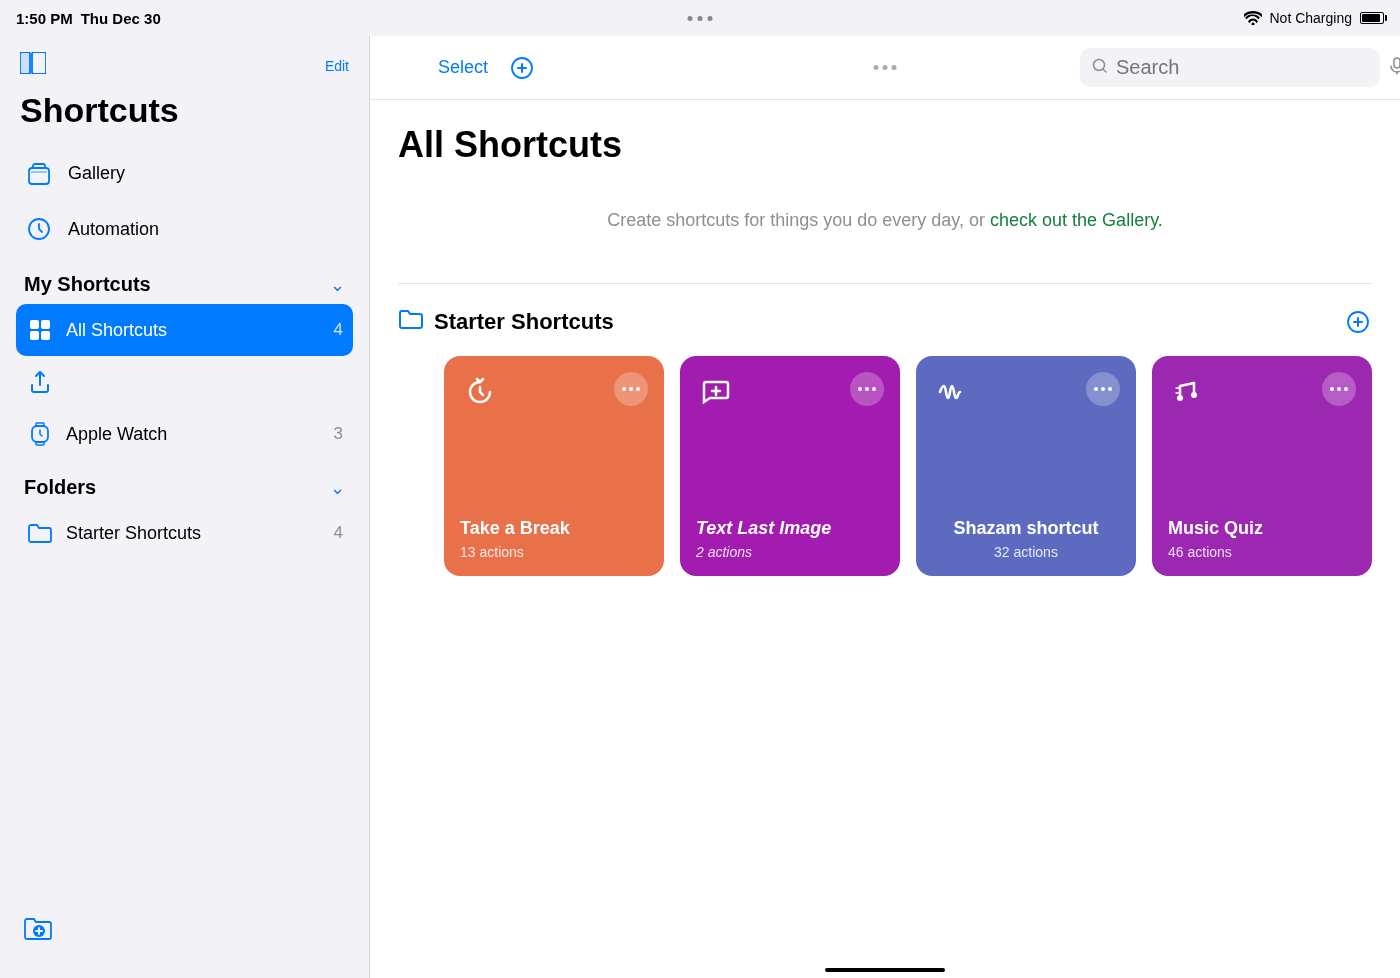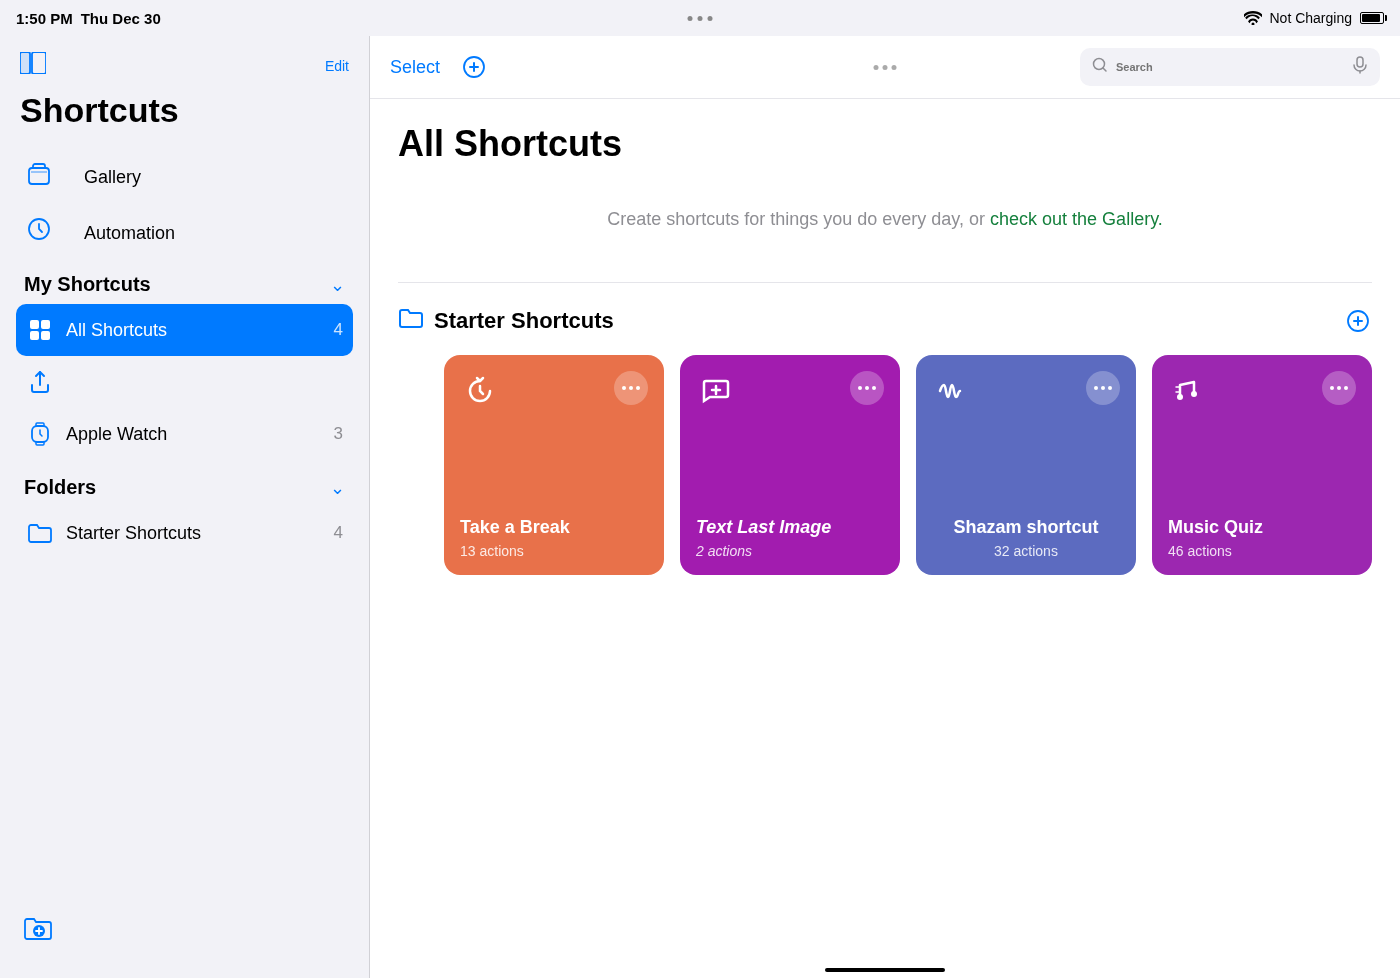--- a/index.html
+++ b/index.html
@@ -128,22 +128,22 @@
       color: #000;
       line-height: 1.1;
     }
 
     .sidebar-nav {
       padding: 0 16px;
     }
 
     .sidebar-nav-item {
       display: flex;
-      align-items: flex-end;
-      gap: 30px;
+      align-items: center;
+      gap: 14px;
       padding: 13px 8px;
       border-radius: 10px;
       cursor: pointer;
       font-size: 18px;
       color: #000;
     }
 
     .sidebar-nav-icon {
       width: 30px;
       height: 30px;
@@ -257,20 +257,21 @@
       align-items: center;
       justify-content: space-between;
       padding: 12px 20px;
       border-bottom: 1px solid #e5e5ea;
     }
 
     .toolbar-left {
       display: flex;
       align-items: center;
       gap: 20px;
+      margin-left: 48px;
     }
 
     .toolbar-select {
       font-size: 18px;
       color: #007aff;
       background: none;
       border: none;
       cursor: pointer;
       font-weight: 400;
     }
@@ -317,24 +318,23 @@
 
     .search-icon {
       color: #8e8e93;
       font-size: 16px;
     }
 
     .search-input {
       border: none;
       background: none;
       outline: none;
-      font-size: 11px;
+      font-size: 20px;
       color: #4c1d95;
       flex: 1;
-      font-weight: bold;
     }
 
     .mic-icon {
       color: #8e8e93;
       font-size: 16px;
     }
 
     .main-body {
       flex: 1;
       padding: 24px 28px;

